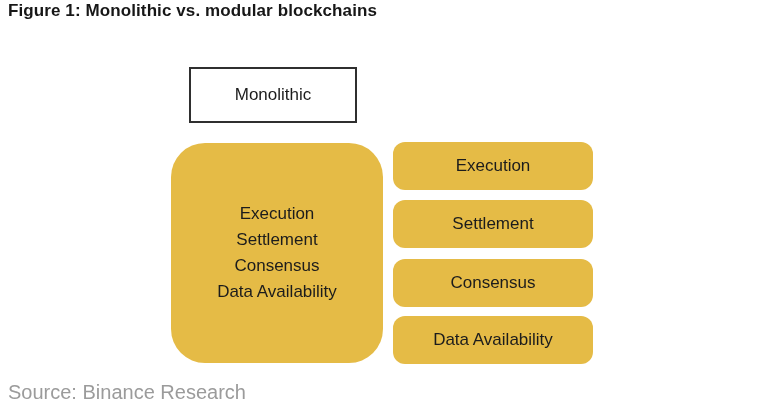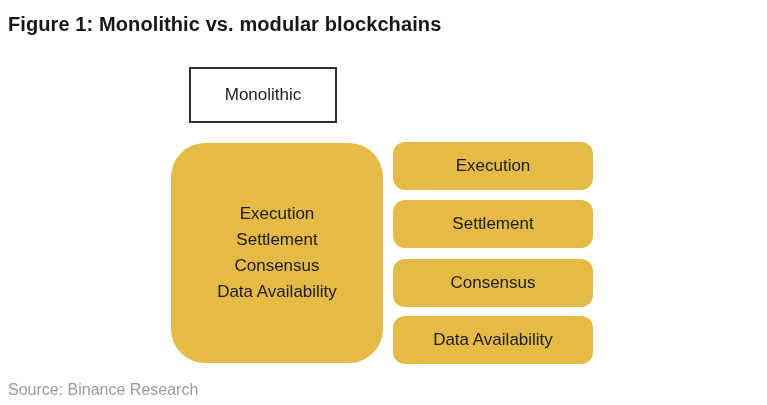--- a/index.html
+++ b/index.html
@@ -12,30 +12,29 @@
     width: 767px;
     height: 405px;
     background: var(--bg, #ffffff);
     font-family: "Liberation Sans", sans-serif;
     overflow: hidden;
   }
   .figure-title {
     position: absolute;
     left: 8px;
     top: 1px;
-    font-size: 20px;
+    font-size: 17px;
     font-weight: bold;
     color: var(--title-color, #171717);
     letter-spacing: 0.1px;
-    margin-top: 12px;
   }
   .header-box {
     position: absolute;
     top: 67px;
-    width: 148px;
+    width: 168px;
     height: 56px;
     box-sizing: border-box;
     background: #ffffff;
     border: 2px solid var(--border-color, #2f2f2f);
     display: flex;
     align-items: center;
     justify-content: center;
     font-size: 17px;
     color: #1c1c1c;
   }
@@ -72,21 +71,21 @@
     color: #1c1c1c;
   }
   .mod-box.b0 { top: 142px; }
   .mod-box.b1 { top: 200px; }
   .mod-box.b2 { top: 259px; }
   .mod-box.b3 { top: 316px; }
   .source-caption {
     position: absolute;
     left: 8px;
     top: 381px;
-    font-size: 16px;
+    font-size: 20px;
     color: var(--source-color, #9b9b9b);
   }
 </style>
 </head>
 <body>
 
 <div class="canvas" style="--accent: #e5bb46; --border-color: #2f2f2f; --title-color: #171717; --source-color: #9b9b9b; --bg: #ffffff;">
 
   <div class="figure-title">Figure 1: Monolithic vs. modular blockchains</div>
 

